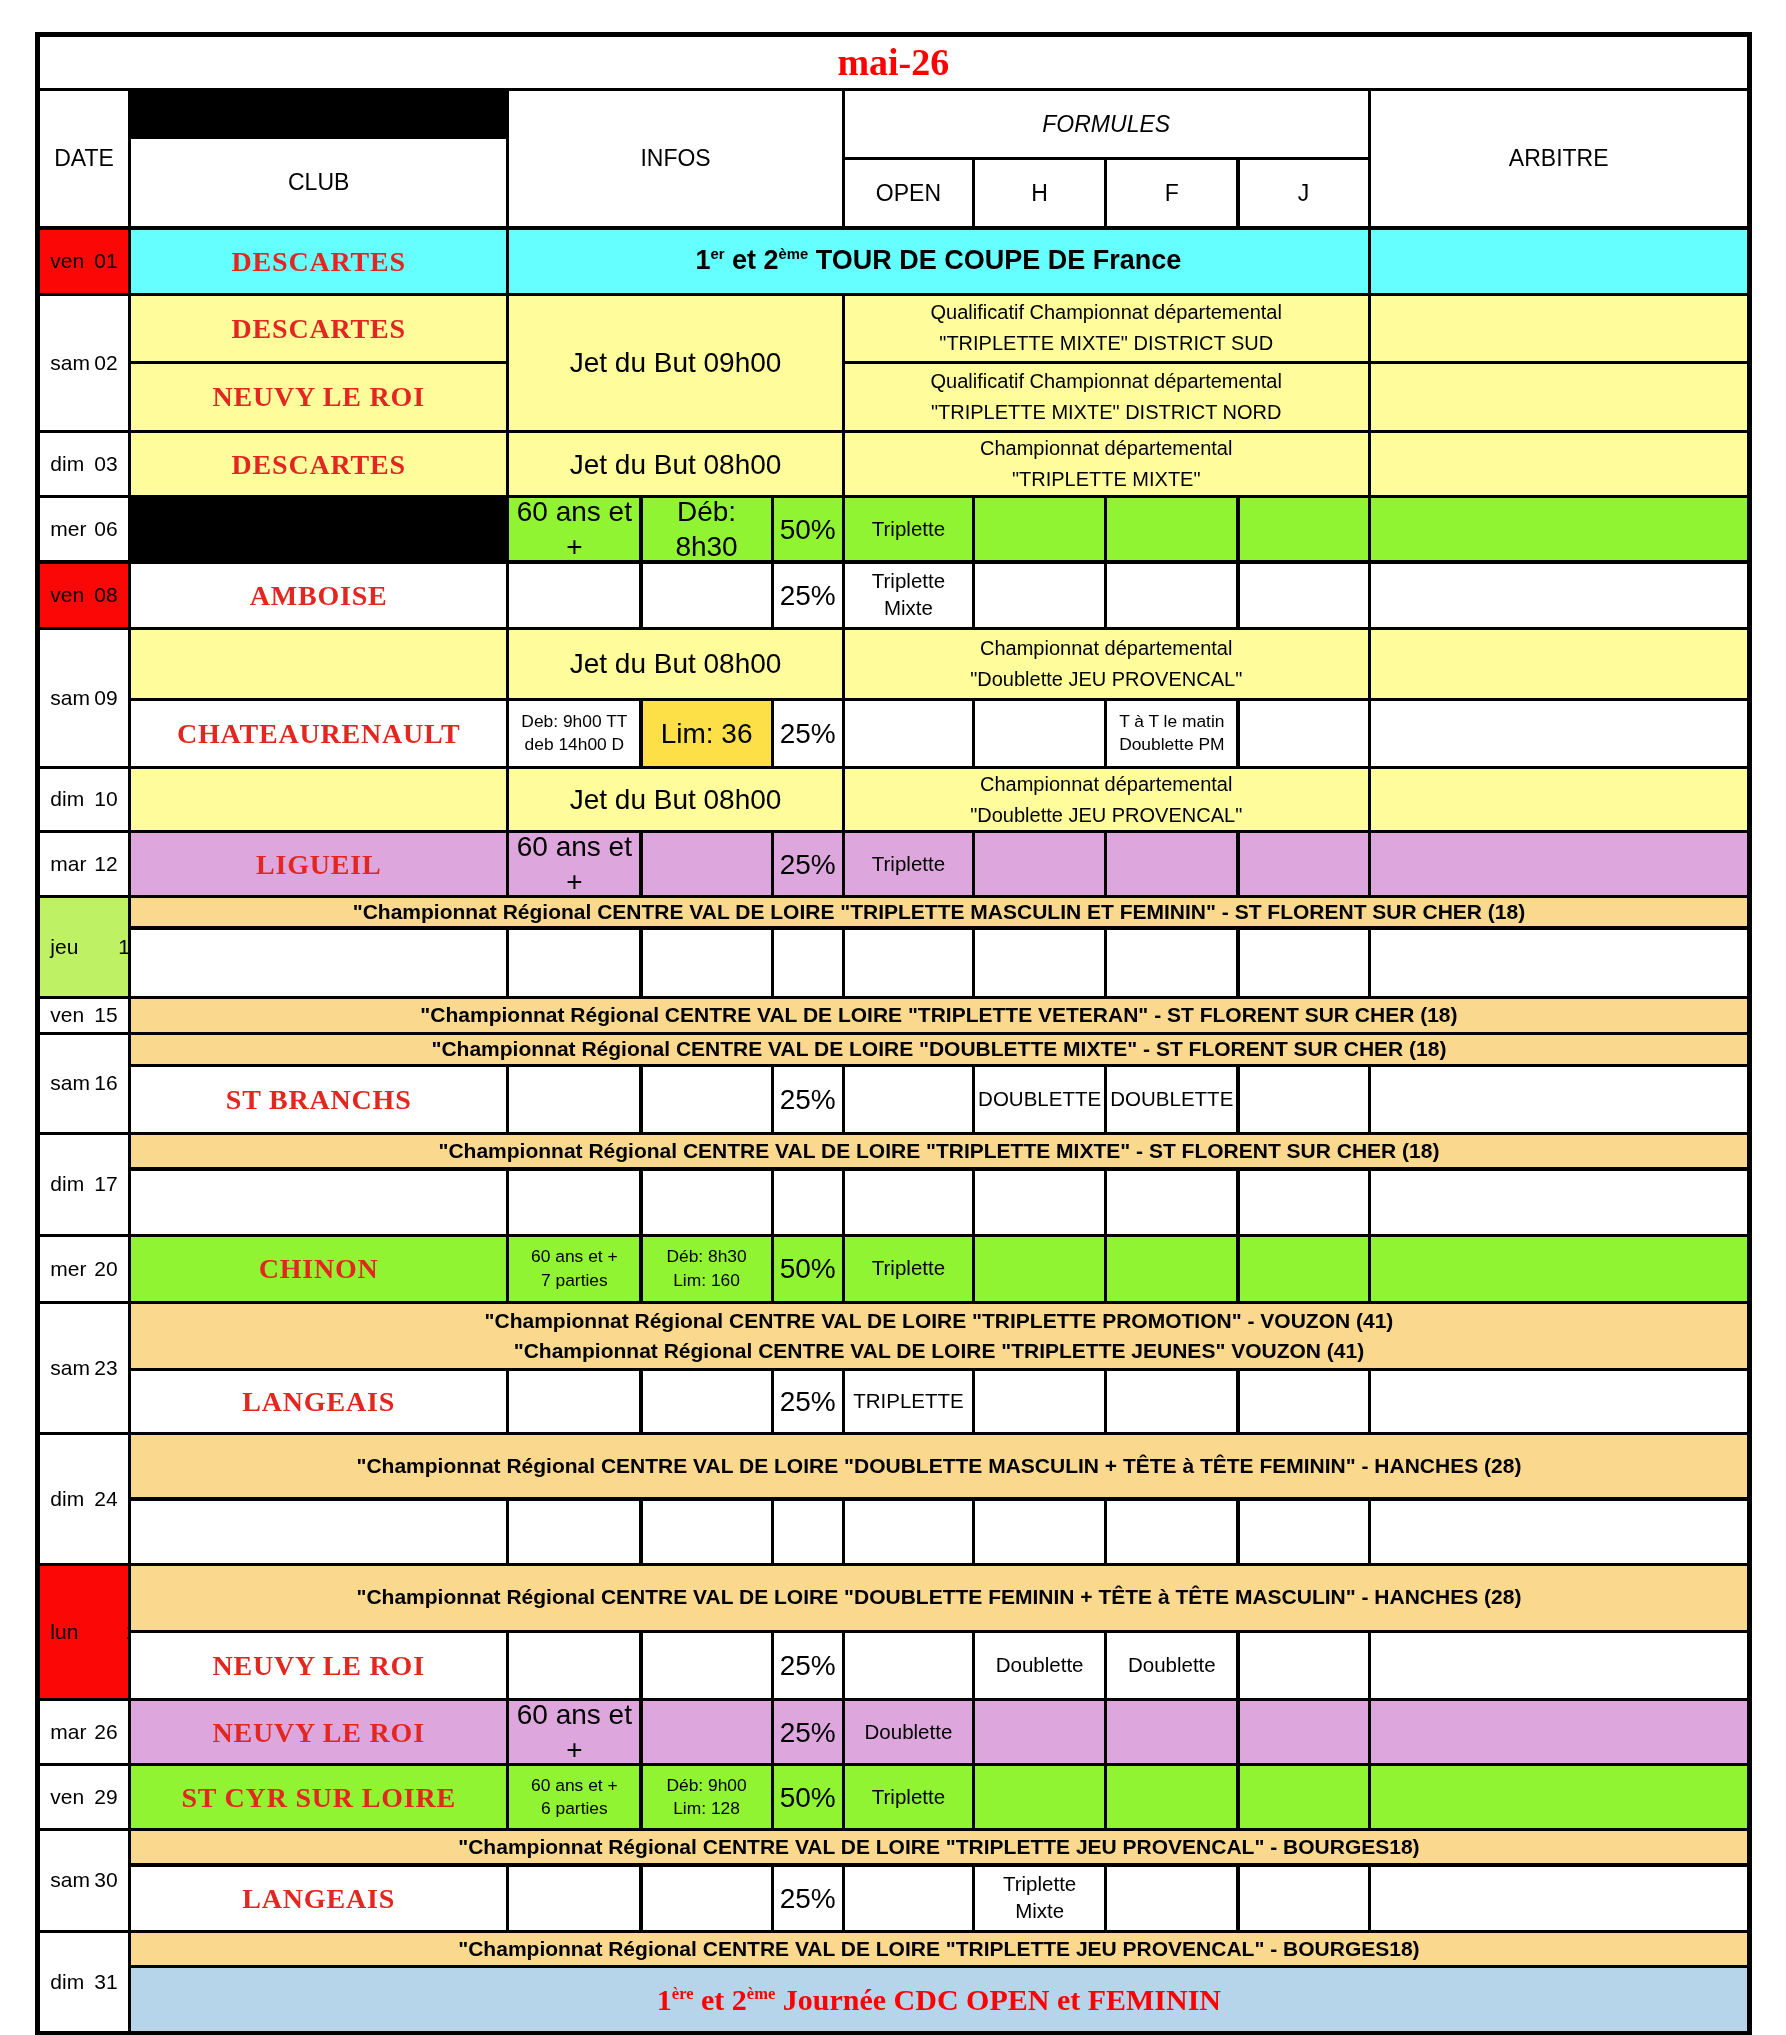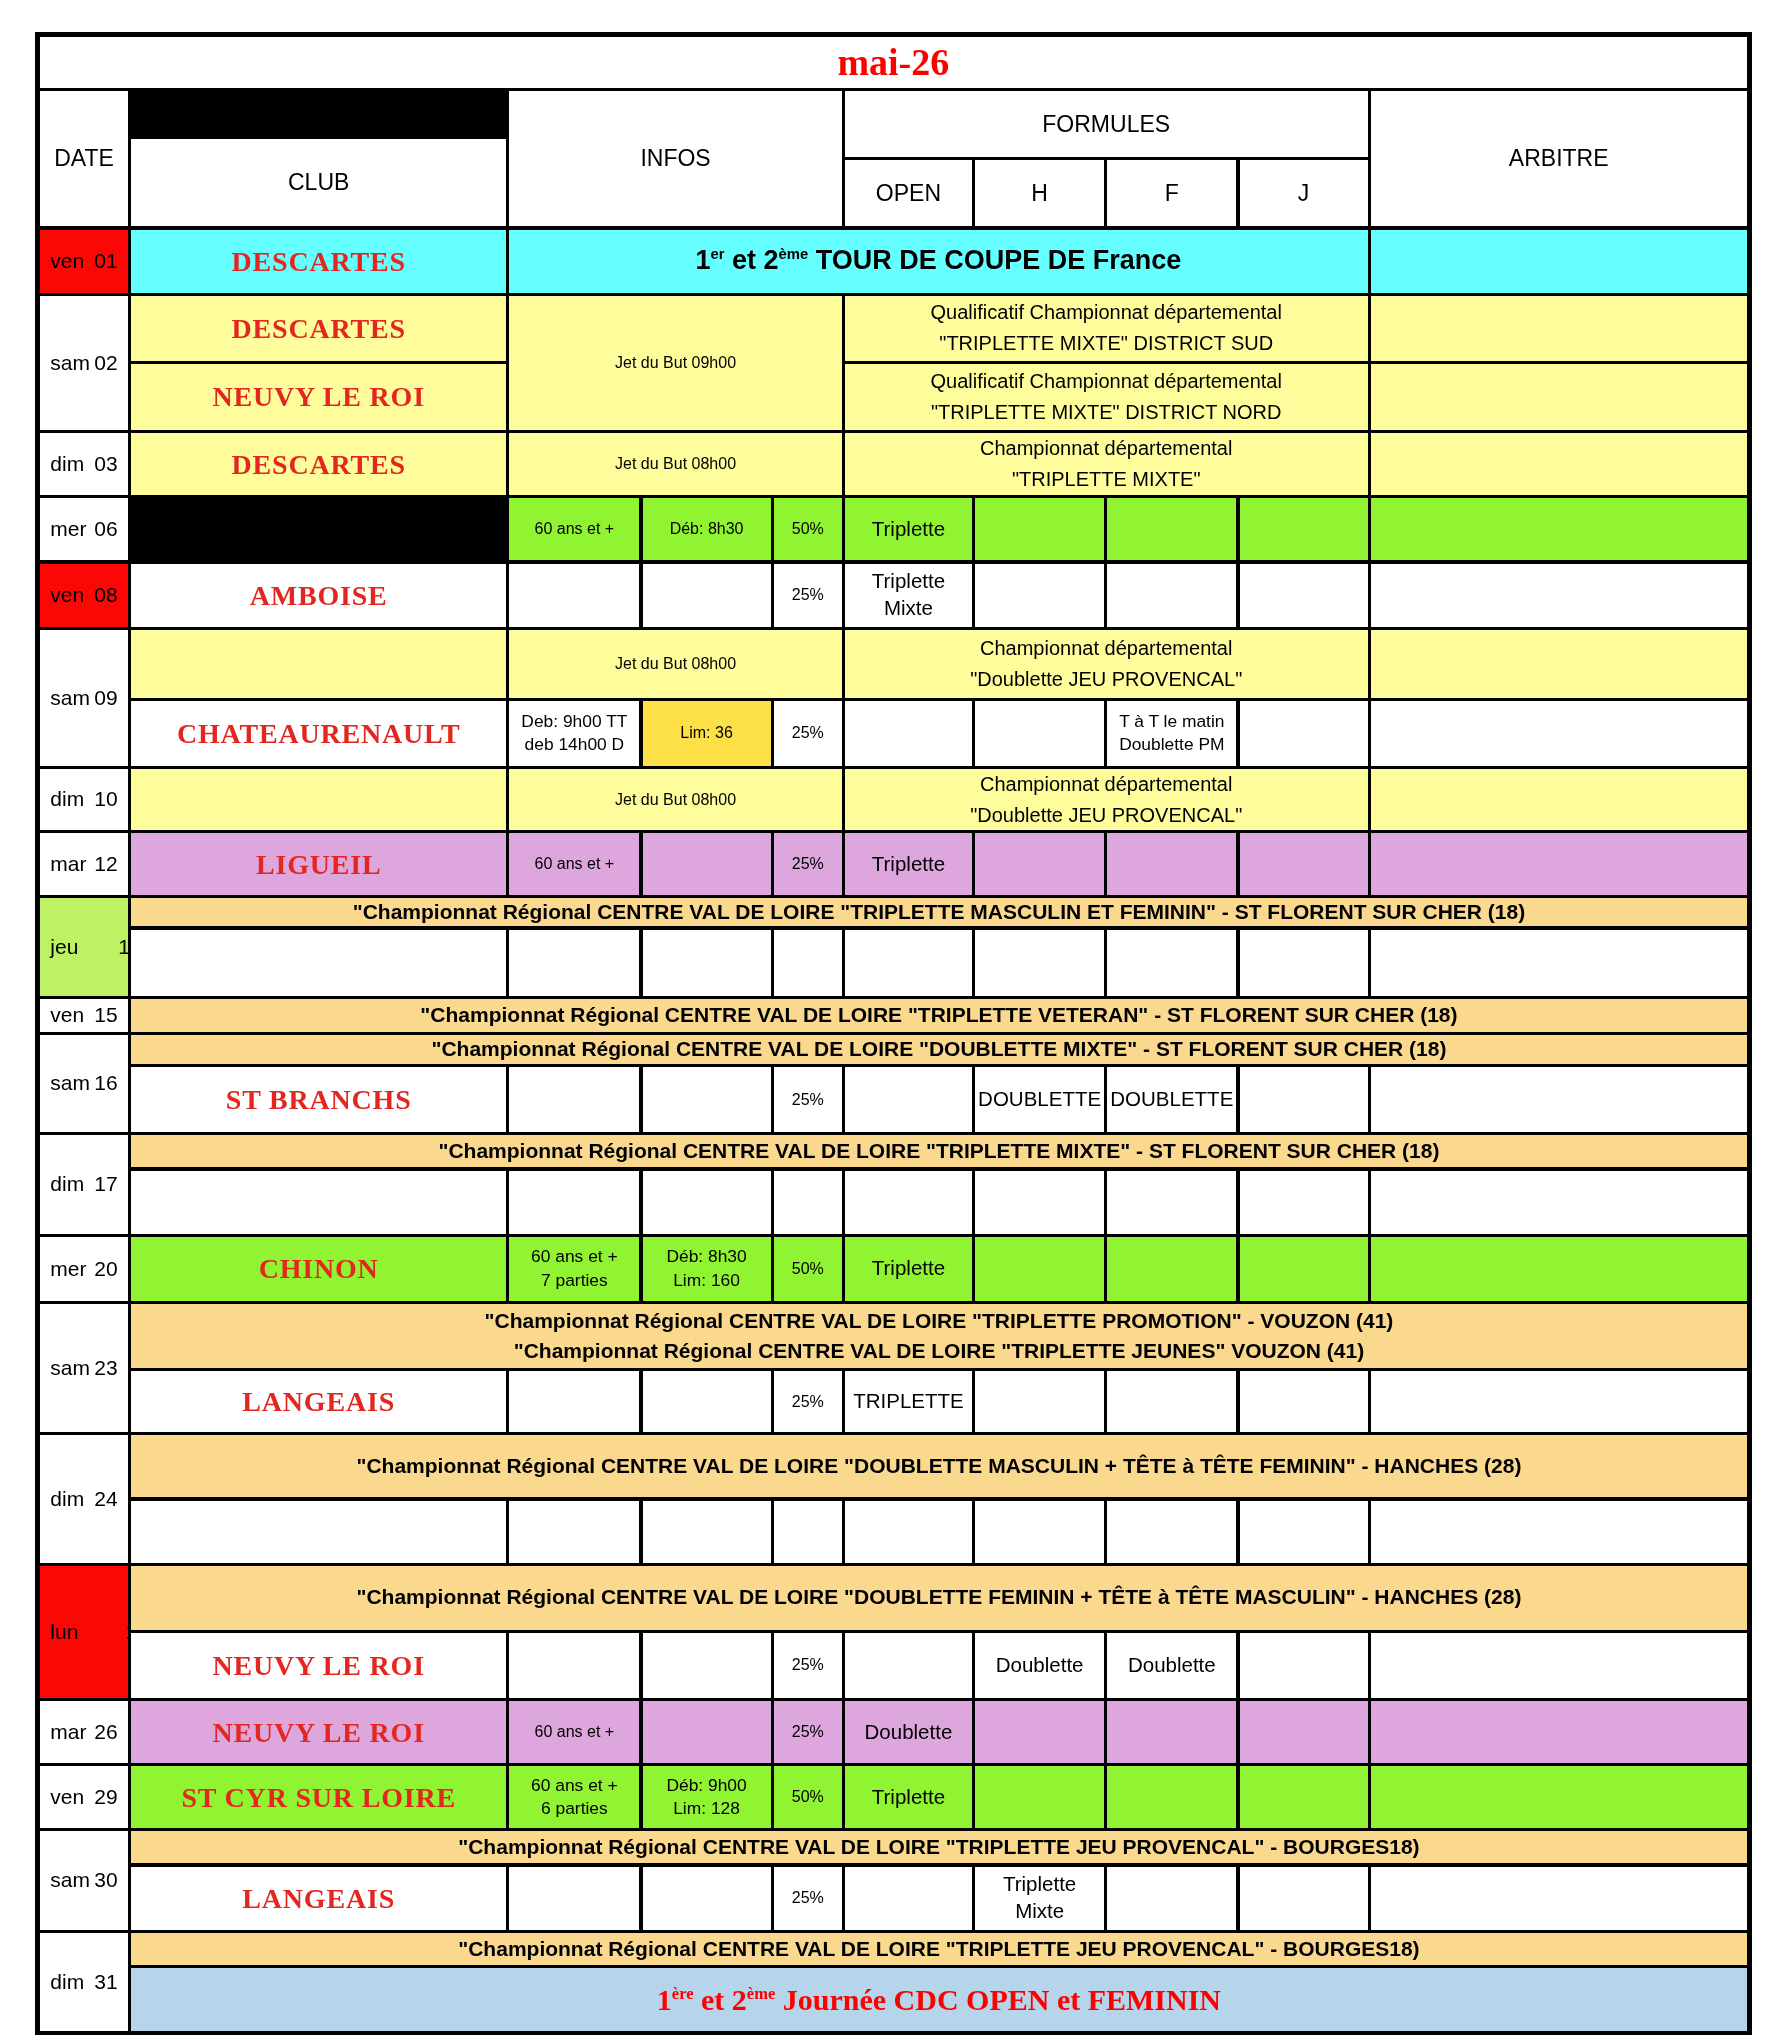--- a/index.html
+++ b/index.html
@@ -6,32 +6,32 @@
   html,body{background:#fff;}
   body{width:1787px;height:2035px;position:relative;font-family:"Liberation Sans",sans-serif;color:#000;}
   .table{position:absolute;left:35px;top:32px;width:1717px;border:5.5px solid #000;background:#000;display:flex;flex-direction:column;row-gap:3.2px;}
   .block{display:grid;grid-template-columns:88px 375px 130px 128px 68px 127px 129px 129px 128px 376px;gap:3.2px;background:#000;}
   .title-block{grid-template-rows:51px;}
   .title-block .cell{grid-column:1/-1;}
   .header-block{grid-template-rows:66px 66px;}
   .h-date{grid-column:1;grid-row:1/3;}
   .h-club{grid-column:2;grid-row:1/3;margin-top:48px;}
   .h-infos{grid-column:3/6;grid-row:1/3;}
-  .h-formules{grid-column:6/10;grid-row:1;}
+  .h-formules{grid-column:6/10;grid-row:1;font-style:italic;}
   .h-open{grid-column:6;grid-row:2;}
   .h-h{grid-column:7;grid-row:2;}
   .h-f{grid-column:8;grid-row:2;}
   .h-j{grid-column:9;grid-row:2;}
   .h-arb{grid-column:10;grid-row:1/3;}
   .cell{background:#fff;display:flex;flex-direction:column;align-items:center;justify-content:center;text-align:center;line-height:1.25;overflow:hidden;}
   .head{font-size:23px;}
   .title{font-family:"Liberation Serif",serif;font-weight:bold;font-size:38px;color:#FF0000;}
   .date{flex-direction:row;justify-content:space-between;padding:0 10.3px;font-size:21px;}
   .club{font-family:"Liberation Serif",serif;font-weight:bold;font-size:28px;color:#E3261F;letter-spacing:0.8px;}
-  .info{font-size:16px;}
+  .info{font-size:28px;}
   .small{font-size:17.4px;line-height:1.35;}
   .form{font-size:20.5px;line-height:1.3;}
   .champ{font-size:20px;line-height:1.55;}
   .banner{font-weight:bold;font-size:21px;line-height:1.45;}
   .coupe{flex-direction:row;font-weight:bold;font-size:27px;}
   .cdc{flex-direction:row;font-family:"Liberation Serif",serif;font-weight:bold;font-size:30px;color:#FF0000;align-items:center;}
   .coupe sup,.cdc sup{font-size:55%;line-height:0;vertical-align:super;}
 </style>
 </head>
 <body>

